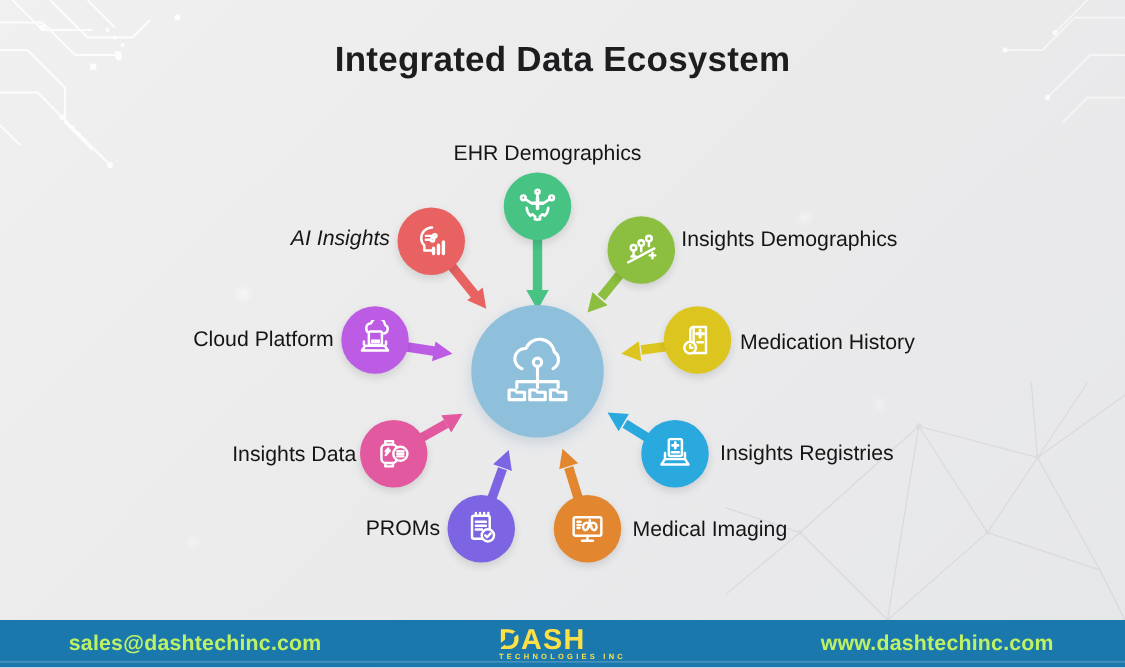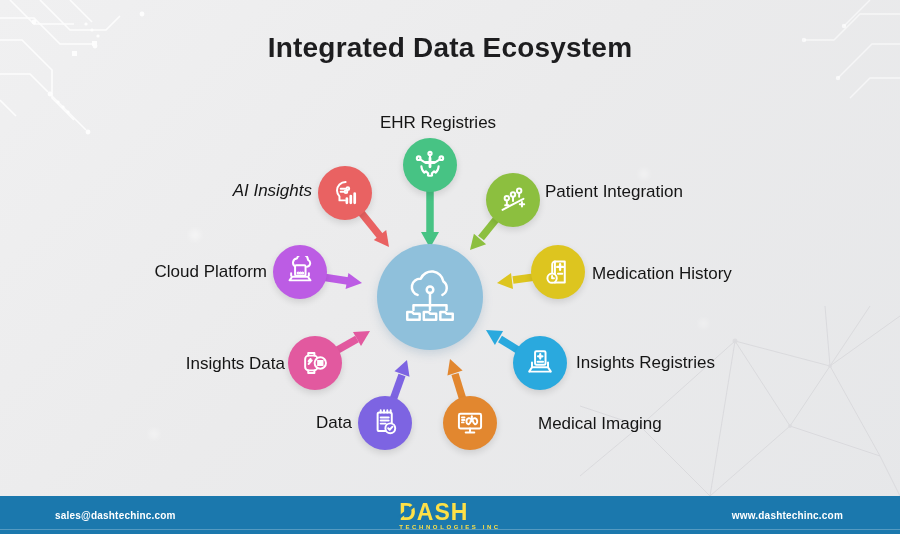--- a/index.html
+++ b/index.html
@@ -34,35 +34,35 @@
   .n-cloud    { left:273px; top:245px; background:#bc5ce4; }
   .n-ai       { left:318px; top:166px; background:#e96262; }
   .node-label {
     position:absolute; font-size:17px; font-weight:500; color:#151515;
     white-space:nowrap; line-height:22px;
   }
   .l-ehr      { left:438px; top:112px; transform:translateX(-50%); }
   .l-patient  { left:545px; top:181px; }
   .l-med      { left:592px; top:263px; }
   .l-implant  { left:576px; top:352px; }
-  .l-imaging  { left:506px; top:413px;margin-left:32px; }
+  .l-imaging  { left:506px; top:413px; }
   .l-proms    { right:548px; top:412px; }
   .l-wearable { right:615px; top:353px; }
   .l-cloud    { right:633px; top:261px;text-align:center; }
   .l-ai       { right:588px; top:180px;font-style:italic; }
   .footer {
     position:absolute; left:0; bottom:0; width:900px; height:38px;
     background:#1b78ad; display:flex; align-items:center;
     justify-content:space-between; padding:0 57px 0 55px;
   }
   .footer::after {
     content:""; position:absolute; left:0; right:0; bottom:4px; height:1px;
     background:rgba(255,255,255,.25);
   }
-  .footer-link { color:#ffffff; font-size:10px; font-weight:600; letter-spacing:.2px; text-decoration:none; cursor:pointer; }
+  .footer-link { color:#bef264; font-size:17px; font-weight:600; letter-spacing:.2px; text-decoration:none; cursor:pointer; }
   .logo {
     position:absolute; left:450px; top:50%; transform:translate(-50%,-50%);
     text-align:left; color:#fde047;
   }
   .logo-main { position:relative; font-size:23px; font-weight:800; letter-spacing:1px; line-height:22px; }
   .logo-slash {
     position:absolute; left:-3px; top:9px; width:22px; height:2.5px;
     background:#1b78ad; transform:rotate(-38deg);
   }
   .logo-sub { font-size:6px; font-weight:700; letter-spacing:2.6px; margin-top:1px; }
@@ -266,26 +266,26 @@
   <div class="node n-ai">
     <svg width="32" height="32" viewBox="0 0 26 26" fill="none" stroke="#fff" stroke-width="1.6" stroke-linecap="round" stroke-linejoin="round">
       <path d="M13.5 4 a7 7 0 0 0 -7 7 c0 2 .8 3.5 2 4.7 l0 3.3 h4.5"></path>
       <path d="M9.5 9.5 h4.5 M9.5 12 h3"></path>
       <circle cx="15.3" cy="9.5" r="1.1"></circle>
         <circle cx="13.8" cy="12" r="1.1"></circle>
       <path d="M14.5 21 v-3.5 M17.7 21 v-5.5 M20.9 21 v-7.5" stroke-width="2.2"></path>
     </svg>
   </div>
 
-  <div class="node-label l-ehr">EHR Registries</div>
-  <div class="node-label l-patient">Patient Integration</div>
+  <div class="node-label l-ehr">EHR Demographics</div>
+  <div class="node-label l-patient">Insights Demographics</div>
   <div class="node-label l-med">Medication History</div>
   <div class="node-label l-implant">Insights Registries</div>
   <div class="node-label l-imaging">Medical Imaging</div>
-  <div class="node-label l-proms">Data</div>
+  <div class="node-label l-proms">PROMs</div>
   <div class="node-label l-wearable">Insights Data</div>
   <div class="node-label l-cloud">Cloud Platform</div>
   <div class="node-label l-ai">AI Insights</div>
 
   <div class="footer">
     <a class="footer-link">sales@dashtechinc.com</a>
     <div class="logo">
       <div class="logo-main">
         <span>DASH</span>
         <span class="logo-slash"></span>

